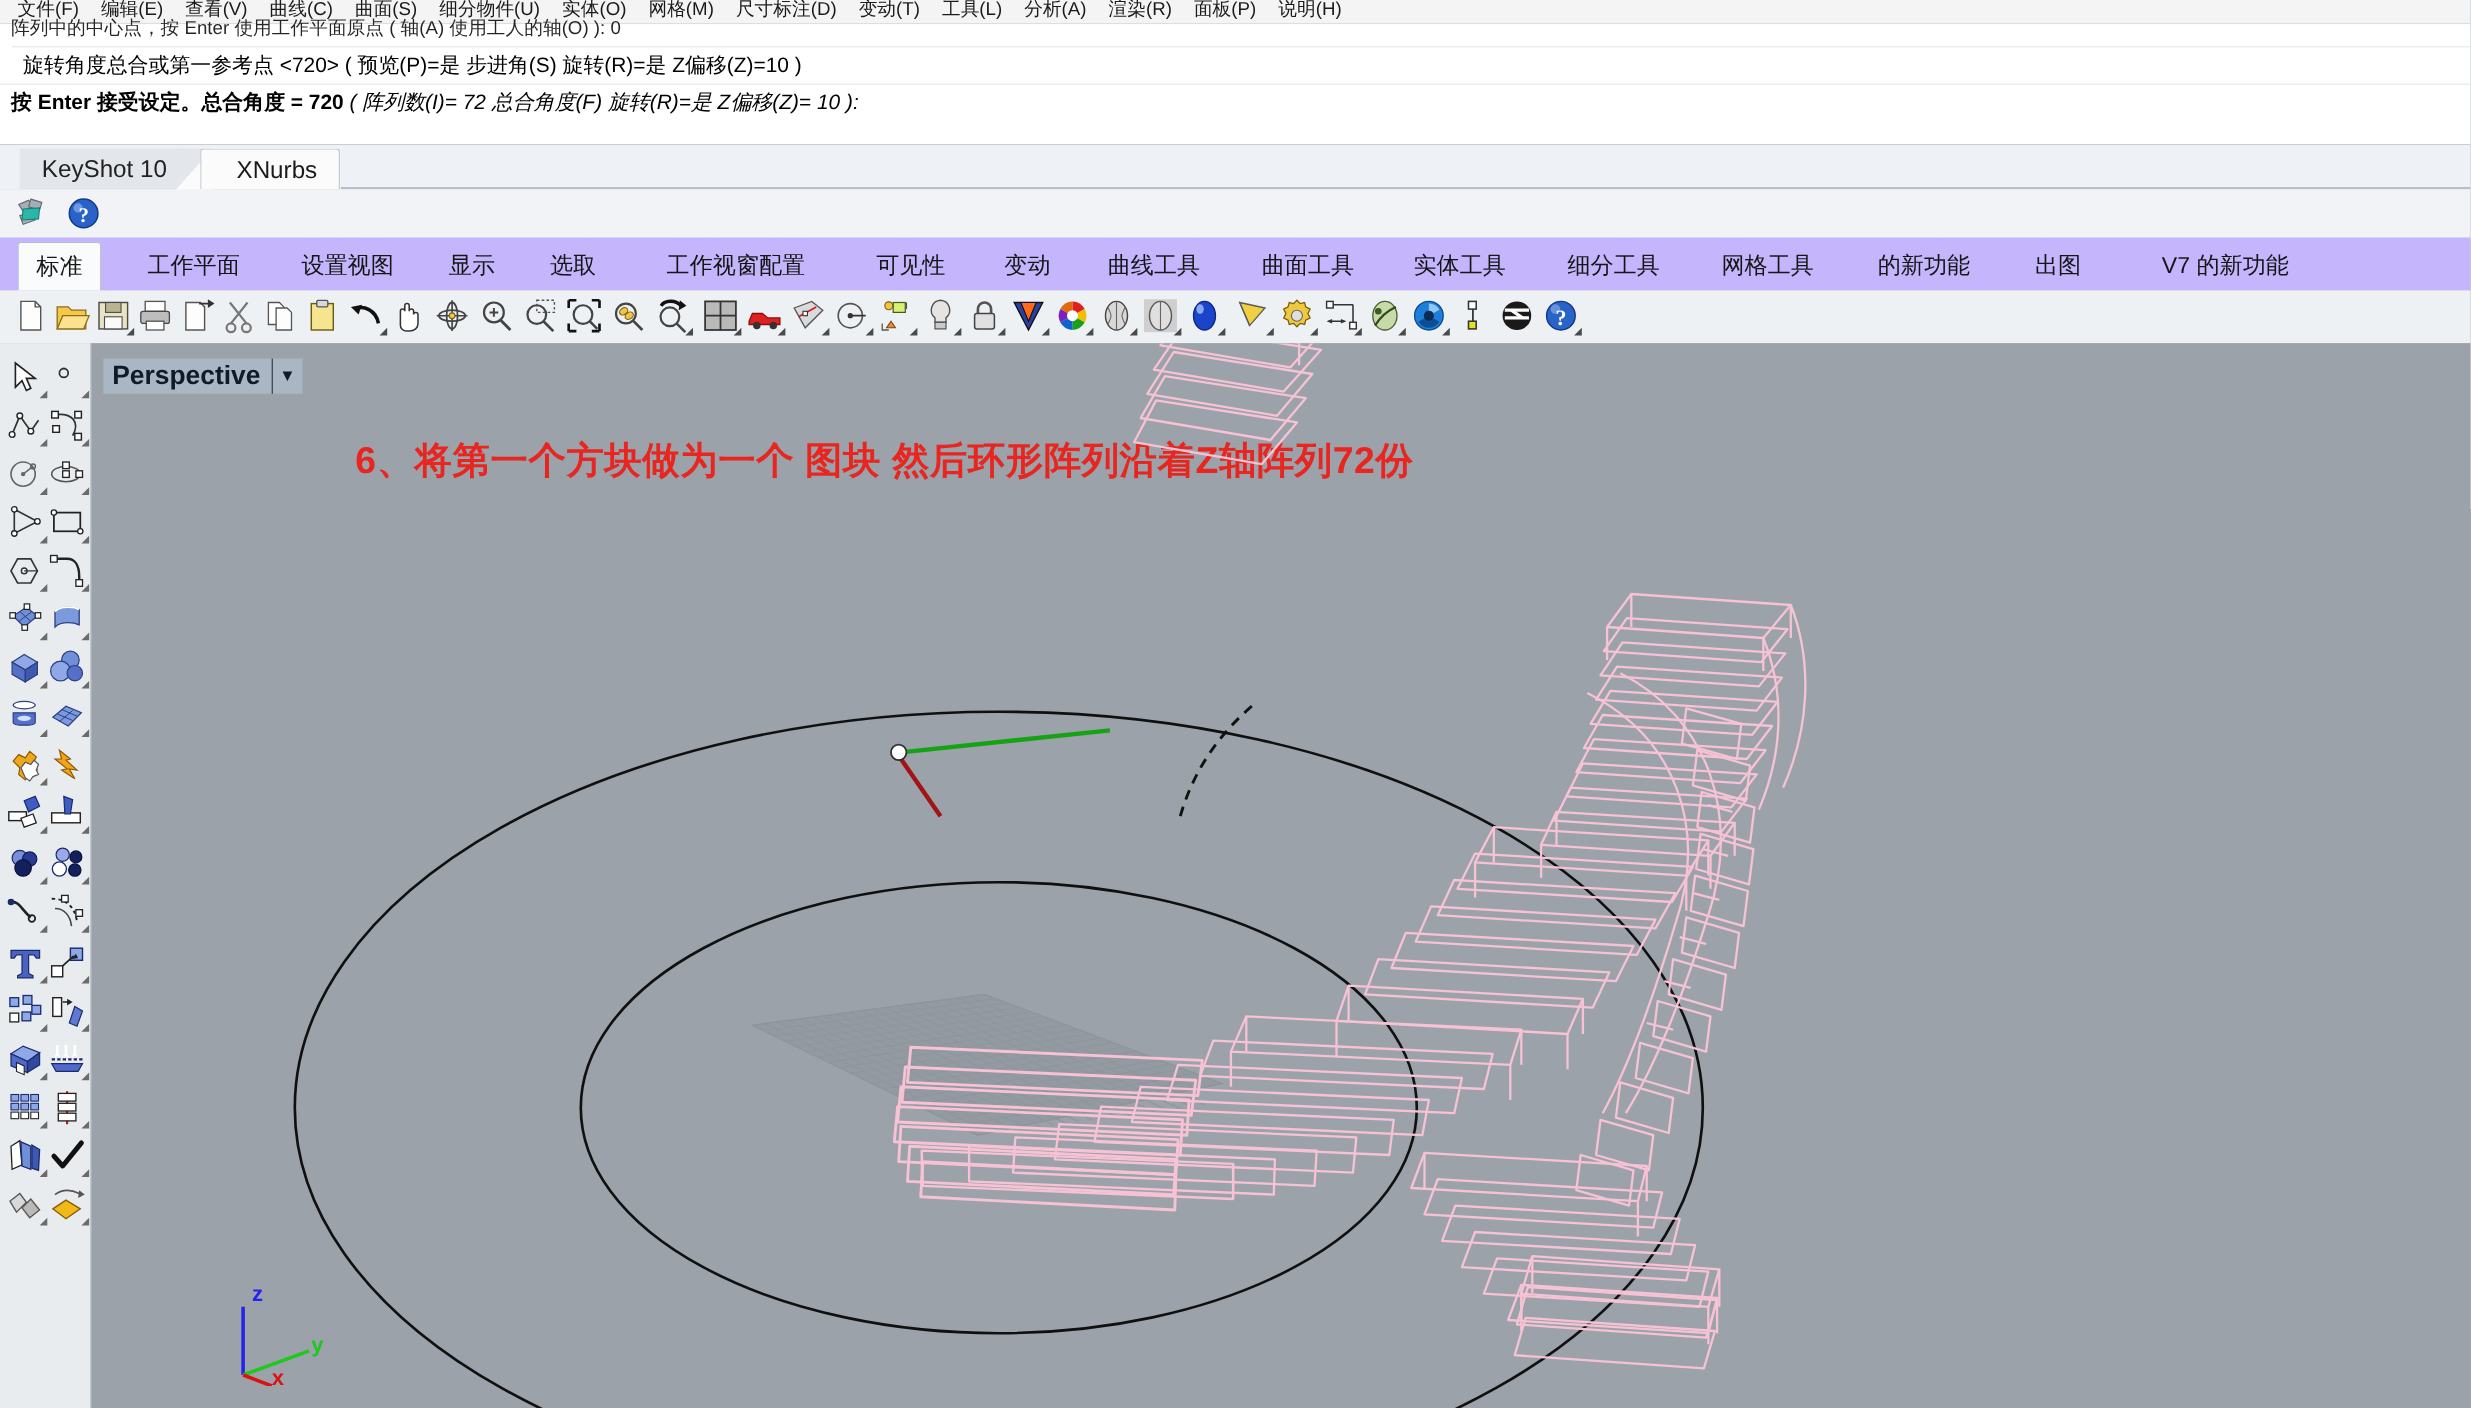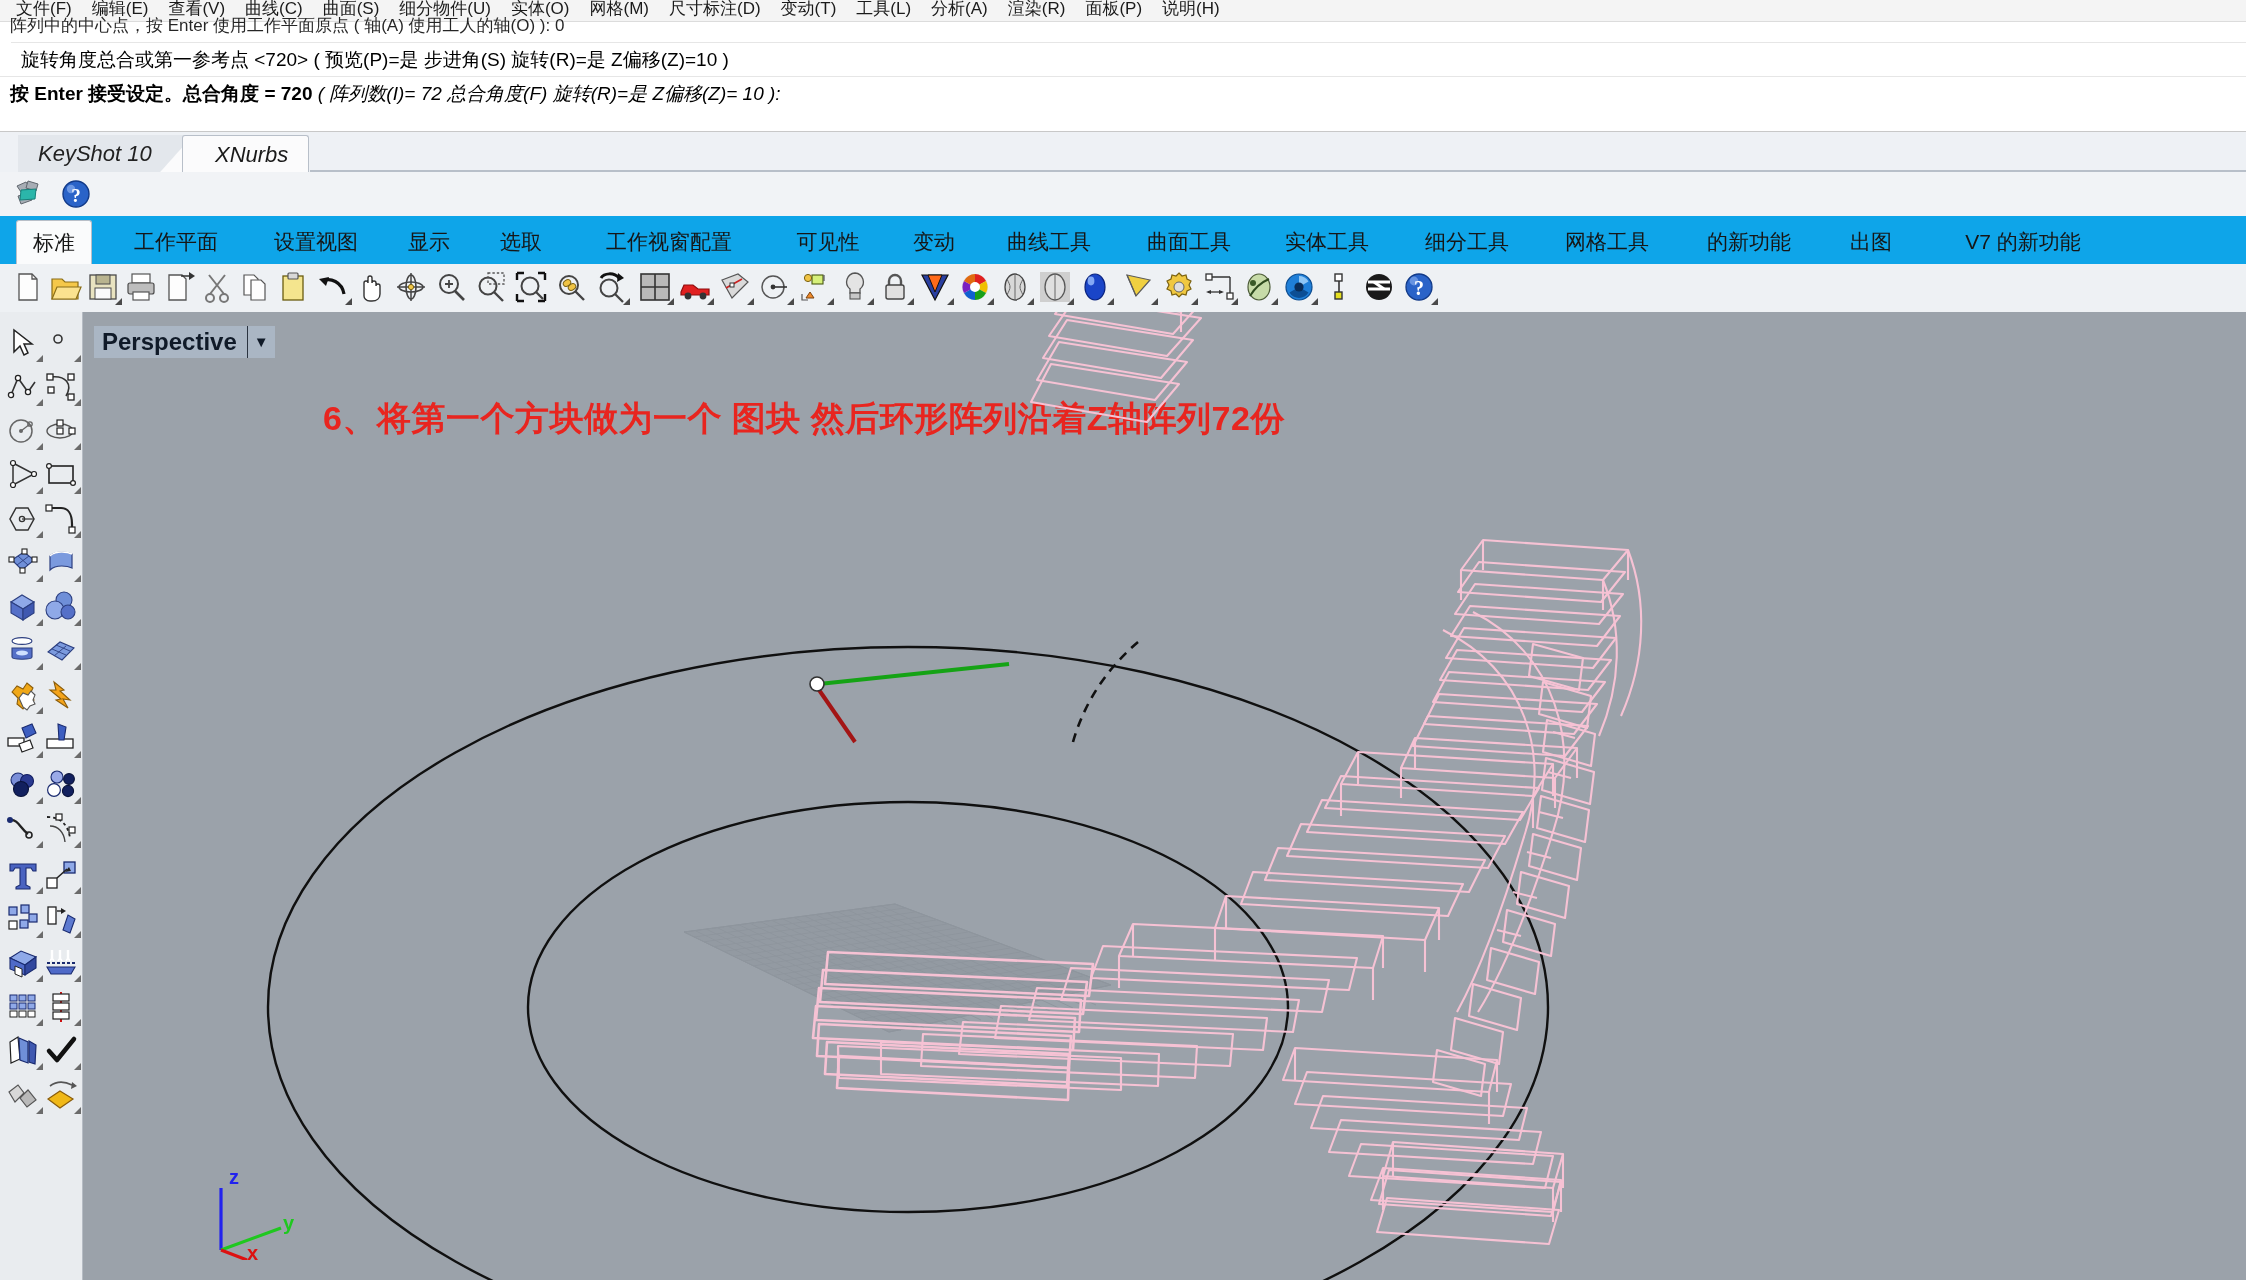--- a/index.html
+++ b/index.html
@@ -33,21 +33,21 @@
     padding-left:10px;white-space:nowrap;overflow:hidden;color:#000;
   }
   .cmdline.l1{font-size:17px;height:26px;line-height:20px;margin-top:-6px;opacity:.85;}
   .cmdline.l2{font-size:19px;height:33px;line-height:33px;border-top:1px solid #e6e6e6;margin-left:11px;}
   .cmdline.l3{font-size:19px;height:34px;line-height:34px;font-weight:bold;border-top:1px solid #e6e6e6;}
   .cmdline .ital{font-style:italic;font-weight:normal;}
 
   
   .plugintabs{
     position:absolute;left:0;top:132px;width:2246px;height:40px;
-    background:#eef1f5;border-bottom:1px solid #b8bfc9;font-style:italic;
+    background:#eef1f5;border-bottom:1px solid #b8bfc9;
   }
   .ptab{
     position:absolute;top:3px;height:37px;line-height:37px;
     font-size:22px;color:#1a1a1a;padding:0 20px;box-sizing:border-box;
     white-space:nowrap;
   }
   .ptab.inactive{left:18px;background:#e3e7ec;color:#222;}
   .ptab.active{
     left:182px;background:#fbfbfc;border-left:1px solid #b8bfc9;
     border-right:1px solid #b8bfc9;border-top:1px solid #b8bfc9;
@@ -65,21 +65,21 @@
   
   .pluginicons{
     position:absolute;left:0;top:172px;width:2246px;height:44px;background:#f1f3f6;
     border-bottom:1px solid #d4d8de;
   }
   .pi{position:absolute;top:6px;width:32px;height:32px;}
 
   
   .ribbon{
     position:absolute;left:0;top:216px;width:2246px;height:48px;
-    background:#0ea5e9;border-bottom:1px solid #b9bfc8;
+    background:#c4b5fd;border-bottom:1px solid #b9bfc8;
   }
   .rtab{
     position:absolute;top:4px;height:44px;line-height:44px;font-size:21px;
     color:#161616;white-space:nowrap;padding:0 4px;box-sizing:border-box;text-align:center;
   }
   .rtab.sel{
     background:#fafbfc;border:1px solid #b9bfc8;border-bottom:none;border-radius:3px 3px 0 0;
     font-weight:normal;
   }
 

